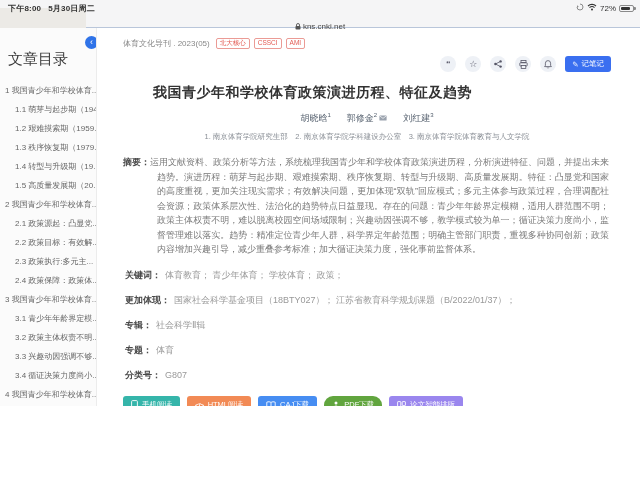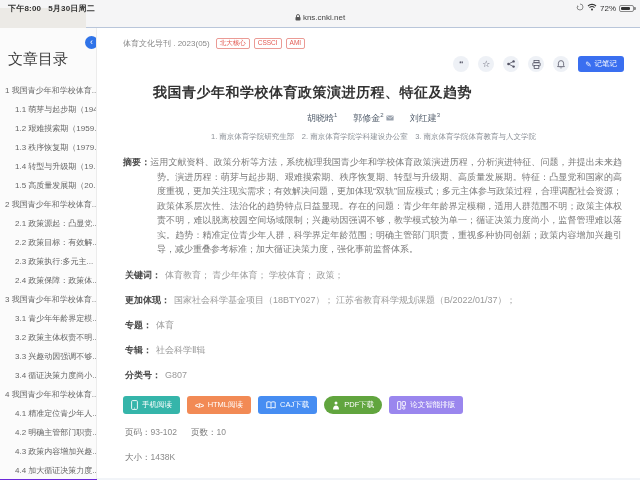--- a/index.html
+++ b/index.html
@@ -1,46 +1,46 @@
 <!DOCTYPE html>
 <html><head>
 <meta charset="utf-8">
 <style>
   * { margin:0; padding:0; box-sizing:border-box; }
   html,body { width:640px; height:480px; }
   body { font-family:"Liberation Sans","DejaVu Sans",sans-serif; background:#fff; }
-  .screen { position:relative; width:640px; height:480px; overflow:hidden; background:#6d28d9; }
+  .screen { position:relative; width:640px; height:406px; overflow:hidden; background:#6d28d9; }
 
   
   .statusbar { position:relative; height:28px; background:#f5f5f6; border-bottom:1px solid #b9c6da; }
   .sb-tabblock { position:absolute; left:0; top:8px; width:86px; height:20px; background:#eceae6; }
   .sb-left { position:absolute; left:8px; top:3px; font-size:8px; color:#333; font-weight:bold; letter-spacing:.2px; }
   .sb-left .date { margin-left:7px; }
-  .sb-center { position:absolute; left:0; right:0; top:13px; text-align:center; font-size:8px; color:#444; }
+  .sb-center { position:absolute; left:0; right:0; top:22px; text-align:center; font-size:8px; color:#444; }
   .sb-center .lock { display:inline-block; vertical-align:-1px; margin-right:2px; }
   .sb-right { position:absolute; right:6px; top:3px; display:flex; align-items:center; gap:3px; font-size:8px; color:#333; }
   .battery { position:relative; width:15px; height:7px; border:1px solid #8a8a8a; border-radius:2px; }
   .battery .fill { position:absolute; left:1px; top:1px; bottom:1px; width:72%; background:#333; border-radius:1px; }
   .battery .nub { position:absolute; right:-3px; top:1.5px; width:2px; height:3px; background:#8a8a8a; border-radius:0 1px 1px 0; }
 
   
   .page { display:flex; height:451px; }
 
   
   .sidebar { position:relative; width:97px; background:#fbfbfb; border-right:1px solid #ececec; overflow:hidden; }
   .collapse-btn { position:absolute; right:-2px; top:8px; width:13px; height:13px; border:none; border-radius:50%;
     background:#2f73e8; color:#fff; font-size:9px; line-height:11px; text-align:center; cursor:pointer; padding:0; }
   .toc-title { margin:22px 0 12px 8px; font-size:15px; color:#3a3a3a; }
   .toc { list-style:none; }
   .toc li { font-size:8px; color:#666; padding:4px 2px 4px 5px; white-space:nowrap; overflow:hidden; cursor:pointer; }
   .toc li.lvl2 { padding-left:15px; }
 
   
   .main { flex:1; display:flex; flex-direction:column; background:#fff; min-width:0; }
-  .card { padding:10px 16px 0 26px; }
+  .card { padding:10px 29px 0 26px; }
   .journal-row { display:flex; align-items:center; gap:6px; font-size:8px; color:#888; }
   .badge { font-size:6.5px; color:#e25a52; border:1px solid #eb9b95; border-radius:2px; padding:1px 3px; line-height:1; }
   .actions-row { display:flex; justify-content:flex-end; align-items:center; gap:9px; margin-top:7px; }
   .icon-circle { width:16px; height:16px; border-radius:50%; background:#eef1f6; color:#556; display:flex;
     align-items:center; justify-content:center; font-size:9px; cursor:pointer; }
   .icon-circle svg { display:block; }
   .note-btn { height:16px; display:flex; align-items:center; gap:3px; background:#3a6ff0; color:#fff;
     border:none; border-radius:3px; font-size:7.5px; padding:0 7px; cursor:pointer; }
   .title { text-align:left; font-size:14px; font-weight:bold; color:#333; margin:12px 30px 0; letter-spacing:.5px; }
   .authors { text-align:center; margin-top:10px; font-size:9px; color:#55606e; }
@@ -186,24 +186,24 @@
 
         <p class="abstract"><span class="lbl">摘要：</span><span>运用文献资料、政策分析等方法，系统梳理我国青少年和学校体育政策演进历程，分析演进特征、问题，并提出未来趋势。演进历程：萌芽与起步期、艰难摸索期、秩序恢复期、转型与升级期、高质量发展期。特征：凸显党和国家的高度重视，更加关注现实需求；有效解决问题，更加体现“双轨”回应模式；多元主体参与政策过程，合理调配社会资源；政策体系层次性、法治化的趋势特点日益显现。存在的问题：青少年年龄界定模糊，适用人群范围不明；政策主体权责不明，难以脱离校园空间场域限制；兴趣动因强调不够，教学模式较为单一；循证决策力度尚小，监督管理难以落实。趋势：精准定位青少年人群，科学界定年龄范围；明确主管部门职责，重视多种协同创新；政策内容增加兴趣引导，减少重叠参考标准；加大循证决策力度，强化事前监督体系。</span></p>
 
         <div class="meta-row">
           <span class="lbl">关键词：</span><span>体育教育；  青少年体育；  学校体育；  政策；</span>
         </div>
         <div class="meta-row">
           <span class="lbl">更加体现：</span><span>国家社会科学基金项目（18BTY027）；  江苏省教育科学规划课题（B/2022/01/37）；</span>
         </div>
         <div class="meta-row">
+          <span class="lbl">专辑：</span><span>社会科学Ⅱ辑</span>
+        </div>
+        <div class="meta-row">
           <span class="lbl">专题：</span><span>体育</span>
-        </div>
-        <div class="meta-row">
-          <span class="lbl">专辑：</span><span>社会科学Ⅱ辑</span>
         </div>
         <div class="meta-row">
           <span class="lbl">分类号：</span><span>G807</span>
         </div>
 
         <div class="btn-row" id="btn-row">
             <button class="action-btn" style="background: rgb(53, 181, 170);">
               <span>
                 <svg width="7" height="10" viewBox="0 0 7 10">
                   <rect x="0.6" y="0.6" width="5.8" height="8.8" rx="1" fill="none" stroke="#fff" stroke-width="0.9"></rect>

